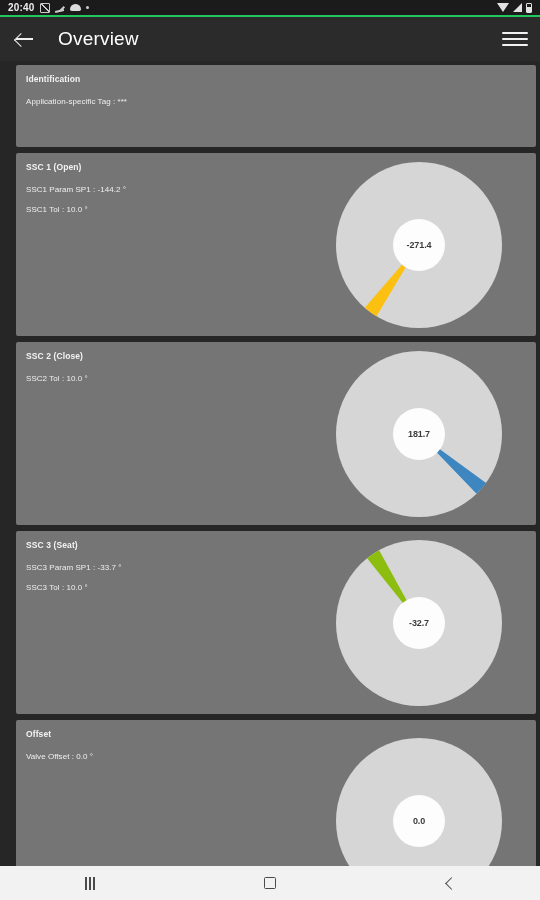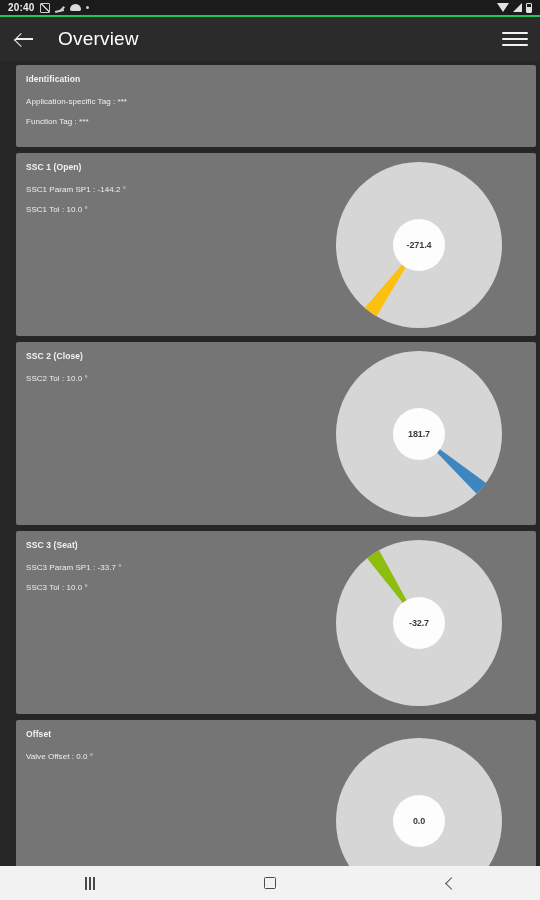--- a/index.html
+++ b/index.html
@@ -111,21 +111,20 @@
         <span></span>
         <span></span>
     </div>
   </div>
 
   <div class="content">
 
     <div class="card card-ident">
       <div class="card-head">Identification</div>
       <div class="card-line">Application-specific Tag :  ***</div>
-      <div class="card-line">Function Tag :  ***</div>
     </div>
 
     <div class="card card-ssc">
       <div class="card-head">SSC 1 (Open)</div>
       <div class="card-line">SSC1 Param SP1 :  -144.2 °</div>
       <div class="card-line">SSC1 Tol :  10.0 °</div>
       <div class="gauge g-ssc">
         <svg viewBox="0 0 100 100">
           <path class="wedge" d="M 43.34344275668256 61.16647866009863 L 24.397856756471402 92.94799484653322 A 50 50 0 0 1 17.32896980049472 87.84975278258781 L 41.50553214812862 59.84093572347283 A 13 13 0 0 0 43.34344275668256 61.16647866009863 Z" fill="#fcc011"></path>
         </svg>

